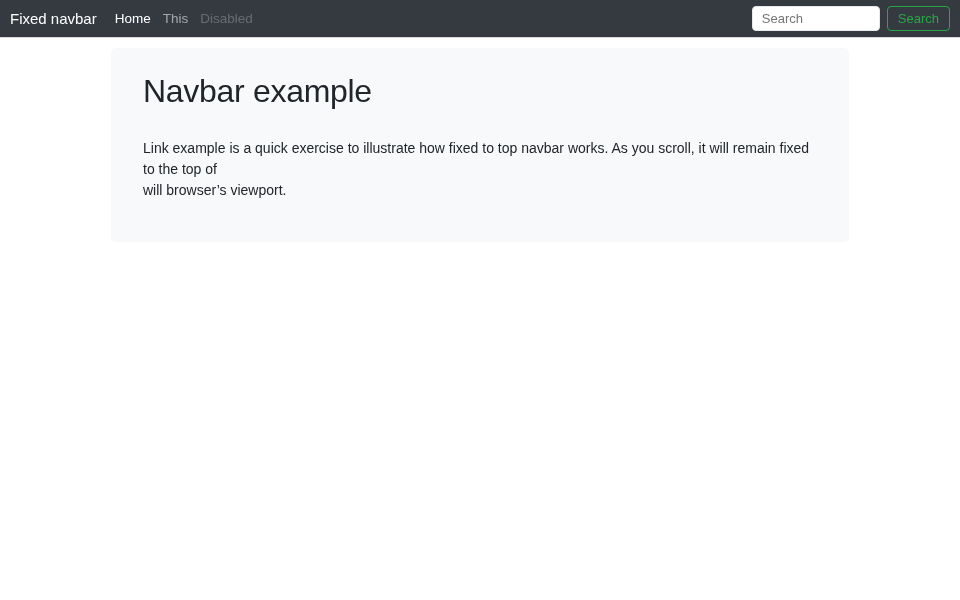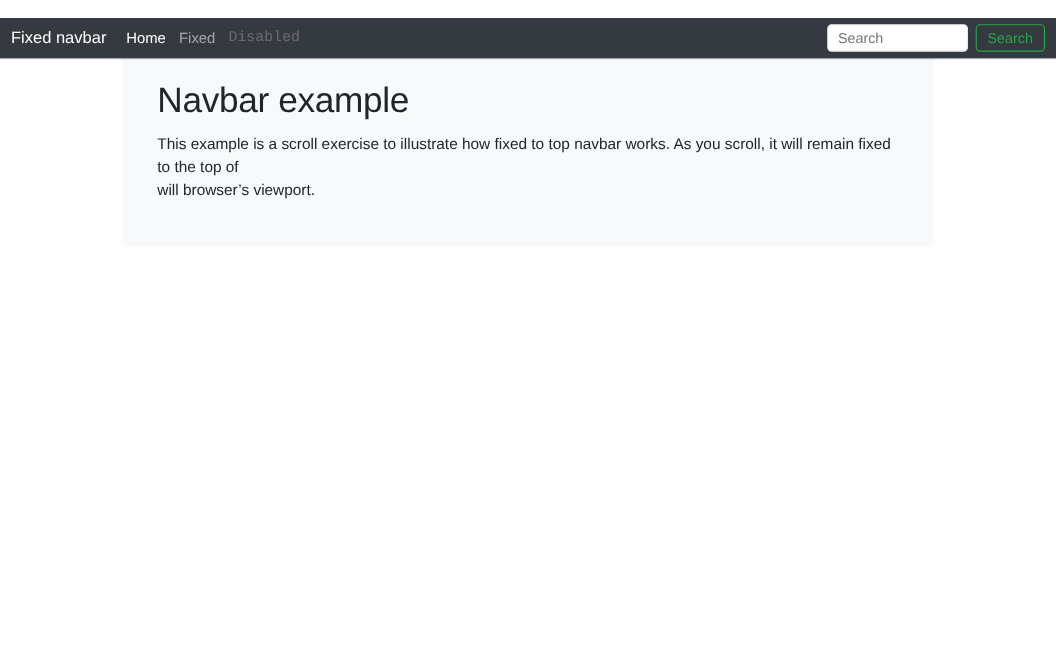--- a/index.html
+++ b/index.html
@@ -6,21 +6,21 @@
   html, body { margin: 0; padding: 0; }
   body {
     width: 960px; height: 600px;
     background: #ffffff;
     font-family: "Liberation Sans", sans-serif;
     overflow: hidden;
   }
 
   
   .navbar {
-    position: fixed; top: 16px; left: 0; right: 0;
+    position: fixed; top: 0; left: 0; right: 0;
     height: 37px;
     background: #343a40;
     display: flex; align-items: center;
     padding: 0 10px;
     box-shadow: 0 1px 0 rgba(0,0,0,.15);
     z-index: 10;
   }
   .navbar-brand {
     color: #ffffff;
     font-size: 15px;
@@ -33,21 +33,21 @@
   .navbar-nav { display: flex; align-items: center; }
   .nav-link {
     font-size: 13.5px;
     padding: 0 6px;
     text-decoration: none;
     color: rgba(255,255,255,.55);
     cursor: pointer;
     white-space: nowrap;
   }
   .nav-link.active { color: #ffffff; font-weight: 500; }
-  .nav-link.disabled { color: rgba(255,255,255,.25); cursor: default; font-family: Liberation Mono, monospace; }
+  .nav-link.disabled { color: rgba(255,255,255,.25); cursor: default; }
 
   .navbar-spacer { flex: 1; }
 
   .search-form { display: flex; }
   .search-input {
     width: 128px; height: 25px;
     border: 1px solid #e8e8e8;
     border-radius: 4px;
     background: #ffffff;
     font-family: "Liberation Sans", sans-serif;
@@ -76,21 +76,21 @@
     width: 738px;
     margin: 0 auto;
     padding-top: 48px;
   }
   .hero-panel {
     background: #f8f9fa;
     border-radius: 5px;
     padding: 25px 32px 28px 32px;
   }
   .hero-title {
-    margin: 0 0 10px 0;
+    margin: 0 0 28px 0;
     font-size: 32px;
     line-height: 37px;
     font-weight: 500;
     letter-spacing: -0.3px;
     color: #212529;
   }
   .hero-text {
     margin: 0 0 13px 0;
     font-size: 14px;
     line-height: 21px;
@@ -111,31 +111,31 @@
     white-space: nowrap;
   }
 </style>
 </head>
 <body>
 
 <header class="navbar">
   <a class="navbar-brand">Fixed navbar</a>
   <nav class="navbar-nav">
     <a class="nav-link active">Home</a>
-    <a class="nav-link">Fixed</a>
+    <a class="nav-link">This</a>
     <a class="nav-link disabled">Disabled</a>
   </nav>
   <div class="navbar-spacer"></div>
   <form class="search-form">
     <input class="search-input" type="text" placeholder="Search" style="">
     <button class="search-btn" type="submit">Search</button>
   </form>
 </header>
 
 <main class="main-container">
   <div class="hero-panel">
     <h1 class="hero-title">Navbar example</h1>
     <p class="hero-text">
-      <span>This example is a scroll exercise to illustrate how fixed to top navbar works. As you scroll, it will remain fixed to the top of</span>
+      <span>Link example is a quick exercise to illustrate how fixed to top navbar works. As you scroll, it will remain fixed to the top of</span>
       <span>will browser’s viewport.</span>
     </p>
   </div>
 </main>
 
 </body></html>

